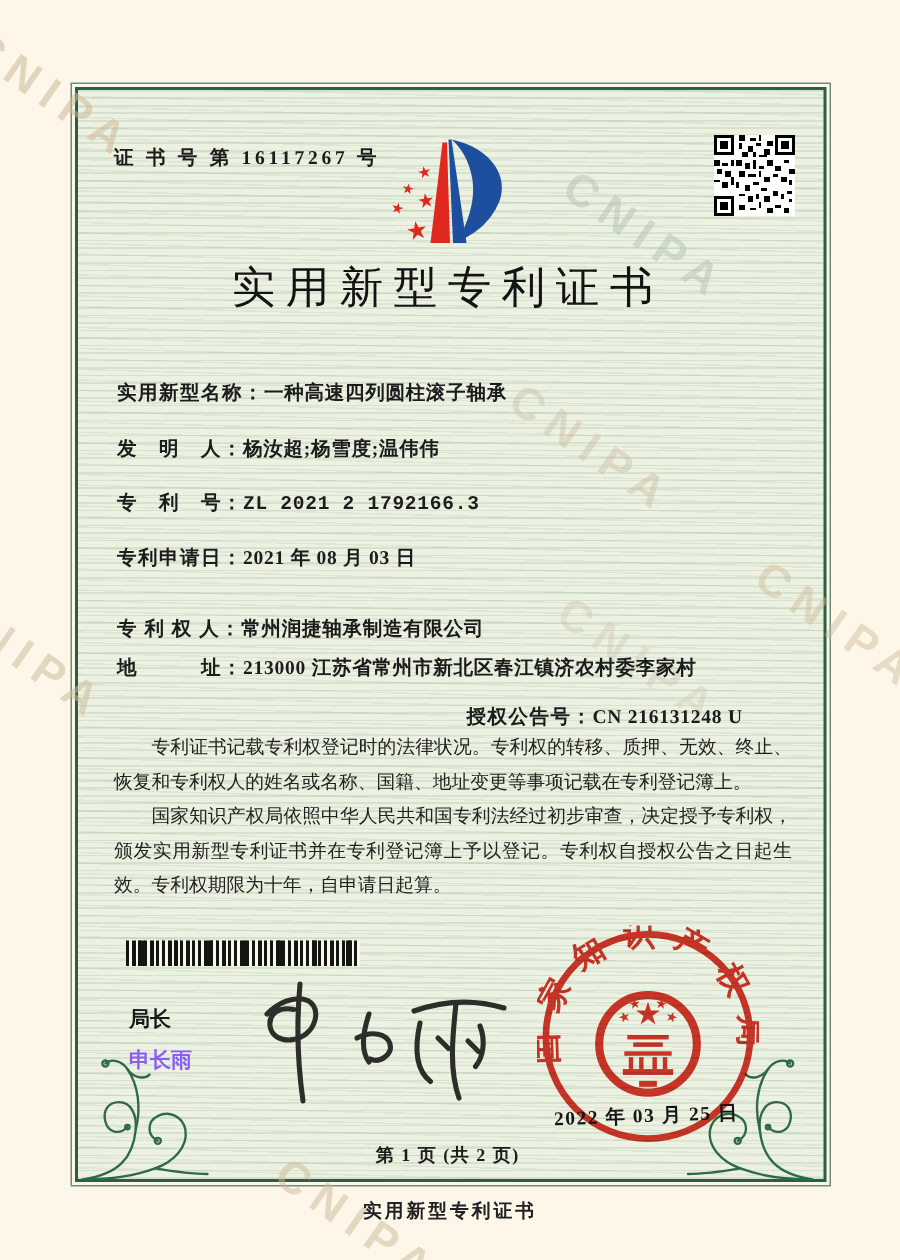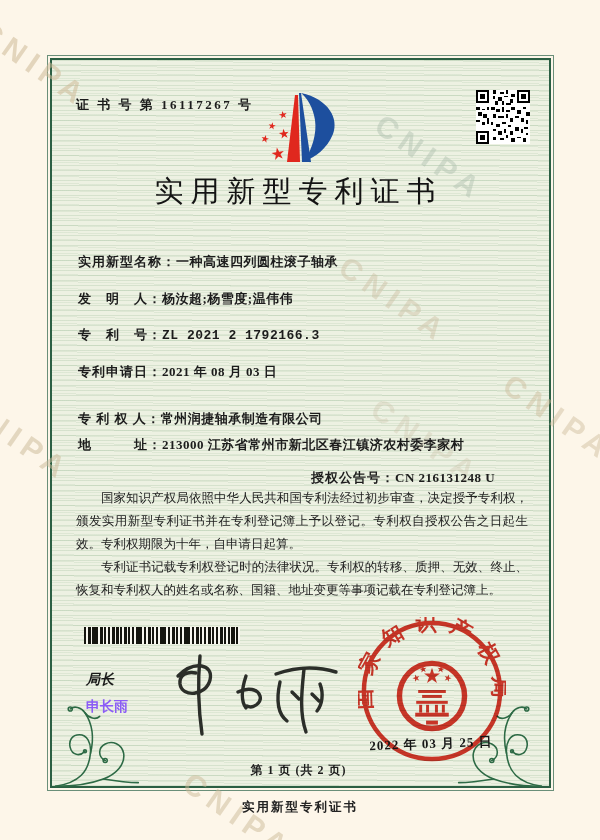--- a/index.html
+++ b/index.html
@@ -51,21 +51,21 @@
   
   .barcode{
     position:absolute;left:84px;top:627px;width:156px;height:17px;z-index:4;
     background-color:#f7f6ef;
     background-image:
       repeating-linear-gradient(90deg,#15150f 0 2px,rgba(0,0,0,0) 2px 4px),
       repeating-linear-gradient(90deg,#15150f 0 1px,rgba(0,0,0,0) 1px 6px),
       repeating-linear-gradient(90deg,rgba(0,0,0,0) 0 9px,#15150f 9px 12px,rgba(0,0,0,0) 12px 23px);
   }
   
-  .signer-title{position:absolute;left:86px;top:671px;z-index:4;font-family:"Liberation Sans","DejaVu Sans",sans-serif;font-size:14px;font-weight:700;color:#191919;font-style:italic;}
+  .signer-title{position:absolute;left:86px;top:671px;z-index:4;font-family:"Liberation Sans","DejaVu Sans",sans-serif;font-size:14px;font-weight:700;color:#191919;}
   .signer-name{position:absolute;left:86px;top:698px;z-index:4;font-family:"Liberation Sans","DejaVu Sans",sans-serif;font-size:14px;font-weight:700;color:#8b5cf6;}
   .signature{position:absolute;left:148px;top:644px;z-index:5;}
   
   .seal{position:absolute;left:358px;top:617px;z-index:5;mix-blend-mode:multiply;opacity:.93;}
   .seal-date{
     position:absolute;left:360px;top:735px;width:142px;z-index:6;
     font-size:13px;font-weight:600;letter-spacing:1px;text-align:center;color:#161616;
     transform:rotate(-2deg);
   }
   
@@ -219,22 +219,22 @@
   <span class="lbl">专 利 权 人：</span><span class="val">常州润捷轴承制造有限公司</span>
 </div>
 <div class="field-row" style="top:424px;">
   <span class="lbl">地　　　址：</span><span class="val">213000 江苏省常州市新北区春江镇济农村委李家村</span>
 </div>
 <div class="field-row" style="top:457px;">
   <span class="pair2"><span class="lbl">授权公告号：</span><span class="val">CN 216131248 U</span></span>
 </div>
 
 <div class="body-text">
+  <p>专利证书记载专利权登记时的法律状况。专利权的转移、质押、无效、终止、恢复和专利权人的姓名或名称、国籍、地址变更等事项记载在专利登记簿上。</p>
   <p>国家知识产权局依照中华人民共和国专利法经过初步审查，决定授予专利权，颁发实用新型专利证书并在专利登记簿上予以登记。专利权自授权公告之日起生效。专利权期限为十年，自申请日起算。</p>
-  <p>专利证书记载专利权登记时的法律状况。专利权的转移、质押、无效、终止、恢复和专利权人的姓名或名称、国籍、地址变更等事项记载在专利登记簿上。</p>
 </div>
 
 <div class="barcode"></div>
 
 <div class="signer-title">局长</div>
 <div class="signer-name">申长雨</div>
 
 <svg class="signature" width="210" height="100" viewBox="0 0 210 100">
   <g fill="none" stroke="#2b2e29" stroke-width="3.4" stroke-linecap="round" stroke-linejoin="round">
     <path d="M52,12 C50,34 50,62 54,90"></path>

